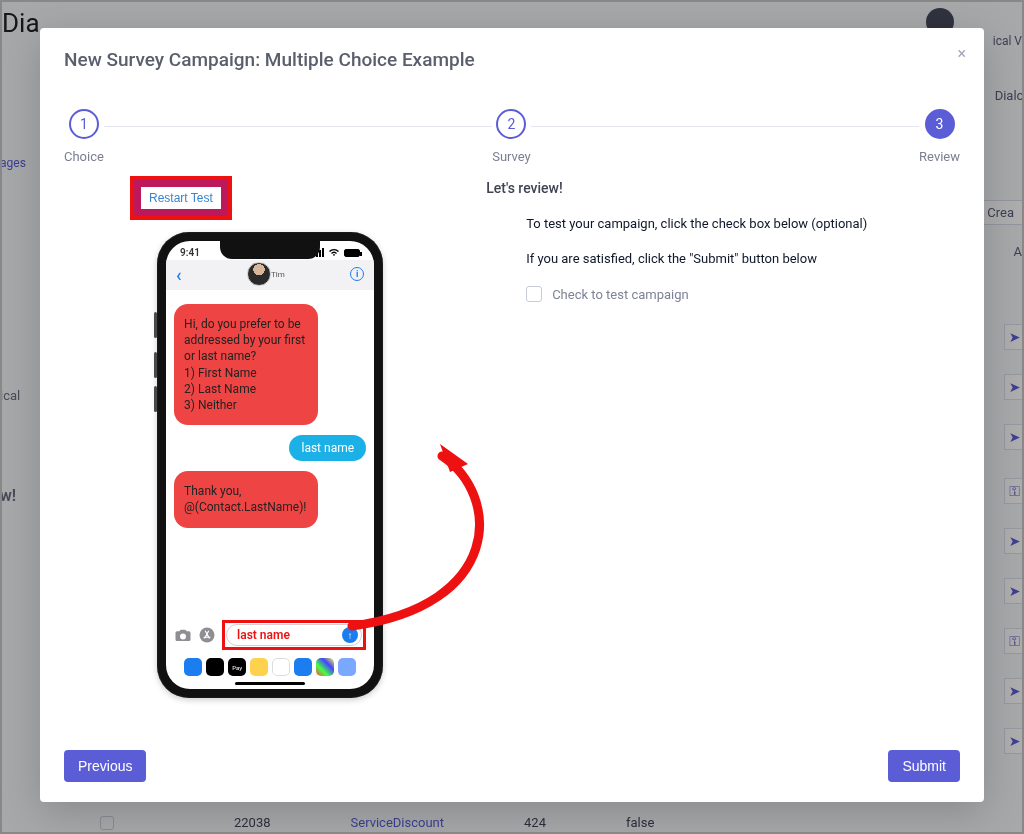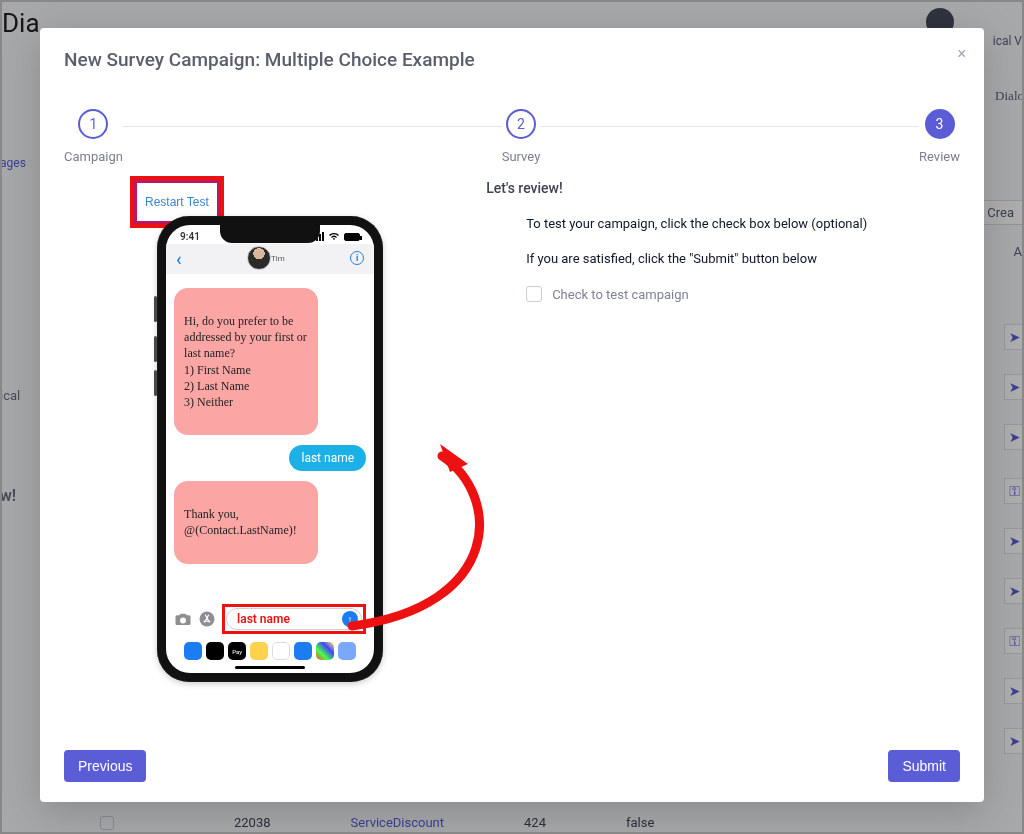--- a/index.html
+++ b/index.html
@@ -6,21 +6,21 @@
   html, body { margin:0; padding:0; height:100%; width:100%; font-family: -apple-system,BlinkMacSystemFont,"Segoe UI",Roboto,Arial,sans-serif; font-size:14px; color:#333; }
   .page { width:1024px; height:834px; position:relative; overflow:hidden; background:#fff; }
   
   .bg-dim { position:absolute; inset:0; background:rgba(0,0,0,0.32); }
   .bg-content { position:absolute; inset:0; background:#f7f8fb; }
   .bg-top-left { position:absolute; top:8px; left:2px; font-size:26px; color:#222; }
   .bg-kw { position:absolute; top:34px; right:2px; font-size:12px; color:#5a5f7a; }
   .bg-ages { position:absolute; top:156px; left:0; color:#5b5dd6; font-size:12px; }
   .bg-dget { position:absolute; top:388px; left:0; color:#6b6f82; font-size:13px; }
   .bg-w { position:absolute; top:486px; left:0; color:#6b6f82; font-size:16px; font-weight:600; }
-  .bg-dialo { position:absolute; top:88px; right:0; color:#5a5f7a; font-size:13px;font-family:Liberation Serif, serif; }
+  .bg-dialo { position:absolute; top:88px; right:0; color:#5a5f7a; font-size:13px; }
   .bg-create { position:absolute; top:200px; right:0; color:#5a5f7a; font-size:13px; border:1px solid #d8dbea; border-right:none; padding:4px 10px; background:#fff; }
   .bg-a { position:absolute; top:244px; right:2px; color:#5a5f7a; font-size:13px; }
   .bg-cell { position:absolute; right:0; border:1px solid #dee0ed; border-right:none; background:#fff; width:20px; height:26px; display:flex; align-items:center; justify-content:center; color:#5b5dd6; }
   .bg-table-row { position:absolute; left:100px; right:40px; bottom:4px; display:flex; align-items:flex-end; gap:80px; color:#42465a; font-size:13px; }
   .bg-checkbox { width:14px; height:14px; border:1px solid #c9cddc; border-radius:3px; margin-right:40px; flex:none; }
   .bg-avatar { position:absolute; top:8px; right:70px; width:28px; height:28px; border-radius:50%; background:#474c5e; }
   
   .modal { position:absolute; top:28px; left:40px; right:40px; bottom:32px; background:#fff; border-radius:4px; box-shadow:0 10px 40px rgba(0,0,0,0.18); padding:20px 24px; display:flex; flex-direction:column; }
   .modal-title { font-size:19px; color:#5a5f6e; font-weight:500; }
   .modal-close { position:absolute; top:16px; right:18px; color:#a2a6b8; font-size:16px; cursor:pointer; }
@@ -35,40 +35,40 @@
   .left-col { width:46%; position:relative; display:flex; justify-content:center; }
   .right-col { flex:1; padding-left:10px; }
   .review-head { font-size:14px; color:#3f4354; font-weight:500; margin-top:4px; }
   .review-line { font-size:13px; color:#0f172a; margin-top:20px; margin-left:40px; }
   .checkbox-row { display:flex; align-items:center; margin-top:20px; margin-left:40px; gap:10px; color:#7e8396; font-size:13px; }
   .checkbox { width:16px; height:16px; border:1px solid #c7cbdb; border-radius:3px; background:#fff; }
   .footer { display:flex; justify-content:space-between; padding-top:4px; }
   .btn { padding:8px 14px; border-radius:4px; background:#5b5dd6; color:#fff; font-size:14px; cursor:pointer; border:none; }
   
   .restart-box { position:absolute; top:0; left:66px; border:4px solid #e11; padding:0; }
-  .restart-btn { border:3px solid #be185d; color:#3a84cf; background:#fff; padding:12px 8px; font-size:12px; cursor:pointer; }
-  .phone-outer { margin-top:40px; width:226px; height:466px; background:#111; border-radius:32px; padding:9px; position:relative; box-shadow:inset 0 0 2px #333, 0 2px 6px rgba(0,0,0,0.2); }
+  .restart-btn { border:7px solid #be185d; color:#3a84cf; background:#fff; padding:4px 8px; font-size:12px; cursor:pointer; }
+  .phone-outer { margin-top:56px; width:226px; height:466px; background:#111; border-radius:32px; padding:9px; position:relative; box-shadow:inset 0 0 2px #333, 0 2px 6px rgba(0,0,0,0.2); }
   .phone-side { position:absolute; left:-3px; width:3px; height:26px; background:#4a4a4a; border-radius:2px; }
   .phone-screen { background:#fff; width:100%; height:100%; border-radius:24px; overflow:hidden; position:relative; display:flex; flex-direction:column; }
   .notch { position:absolute; top:0; left:50%; transform:translateX(-50%); width:100px; height:18px; background:#111; border-radius:0 0 12px 12px; z-index:5; }
   .status-bar { display:flex; justify-content:space-between; align-items:center; padding:6px 14px 2px; font-size:10px; font-weight:600; }
   .status-right { display:flex; gap:4px; align-items:center; }
   .bars { display:flex; gap:1px; align-items:flex-end; }
   .bars span { width:2px; background:#000; display:block; }
   .battery { width:16px; height:8px; border:1px solid #000; border-radius:2px; position:relative; }
   .battery:after { content:''; position:absolute; right:-3px; top:2px; width:2px; height:4px; background:#000; }
   .battery-fill { background:#000; width:100%; height:100%; }
   .nav-bar { background:#f2f2f4; display:flex; align-items:center; justify-content:space-between; padding:2px 10px 4px; }
   .back { color:#1c7df1; font-size:18px; font-weight:600; }
   .contact { display:flex; flex-direction:row; align-items:center; }
   .contact-pic { width:24px; height:24px; border-radius:50%; background:radial-gradient(circle at 50% 30%, #d8b69c 0 30%, #2a2a2a 30% 100%); border:1px solid #ccc; }
   .contact-name { font-size:8px; color:#555; margin-top:1px; }
   .info-i { width:14px; height:14px; border:1.5px solid #1c7df1; border-radius:50%; color:#1c7df1; font-size:9px; display:flex; align-items:center; justify-content:center; font-weight:bold; }
   .msgs { flex:1; padding:8px 8px; overflow:hidden; font-size:12px; }
-  .bubble-in { background:#fca5a5; color:#222; border-radius:14px; padding:25px 10px; max-width:75%; margin:6px 0; line-height:1.35;font-family:Liberation Serif, serif; }
+  .bubble-in { background:#ef4444; color:#222; border-radius:14px; padding:12px 10px; max-width:75%; margin:6px 0; line-height:1.35; }
   .bubble-out { background:#1cb1e6; color:#fff; border-radius:16px; padding:6px 12px; margin:10px 0 10px auto; width:max-content; max-width:70%; }
   .input-row { display:flex; align-items:center; gap:6px; padding:0 8px 6px; }
   .cam-icon,.app-icon { width:18px; height:18px; color:#8e8e93; }
   .msg-input-box { flex:1; border:3px solid #e11; padding:1px; display:flex; align-items:center; }
   .msg-input { flex:1; border:1px solid #d0d0d4; border-radius:14px; padding:3px 26px 3px 10px; font-size:12px; color:#e11; font-weight:600; position:relative; }
   .send-ic { position:absolute; right:3px; top:50%; transform:translateY(-50%); width:16px; height:16px; border-radius:50%; background:#1c7df1; color:#fff; font-size:10px; display:flex; align-items:center; justify-content:center; }
   .dock { display:flex; gap:4px; justify-content:center; padding:2px 8px 6px; }
   .dock-ic { width:18px; height:18px; border-radius:5px; }
   .home-ind { width:70px; height:3px; background:#000; border-radius:2px; margin:0 auto 4px; }
   .arrow-svg { position:absolute; left:228px; top:260px; pointer-events:none; }
@@ -126,21 +126,21 @@
   </div>
   <div class="bg-dim"></div>
 
   <div class="modal">
     <div class="modal-title">New Survey Campaign: Multiple Choice Example</div>
     <div class="modal-close">×</div>
 
     <div class="stepper">
       <div class="step">
         <div class="step-num outline">1</div>
-        <div class="step-label">Campaign</div>
+        <div class="step-label">Choice</div>
       </div>
       <div class="step-line"></div>
       <div class="step">
         <div class="step-num outline">2</div>
         <div class="step-label">Survey</div>
       </div>
       <div class="step-line"></div>
       <div class="step">
         <div class="step-num filled">3</div>
         <div class="step-label">Review</div>

